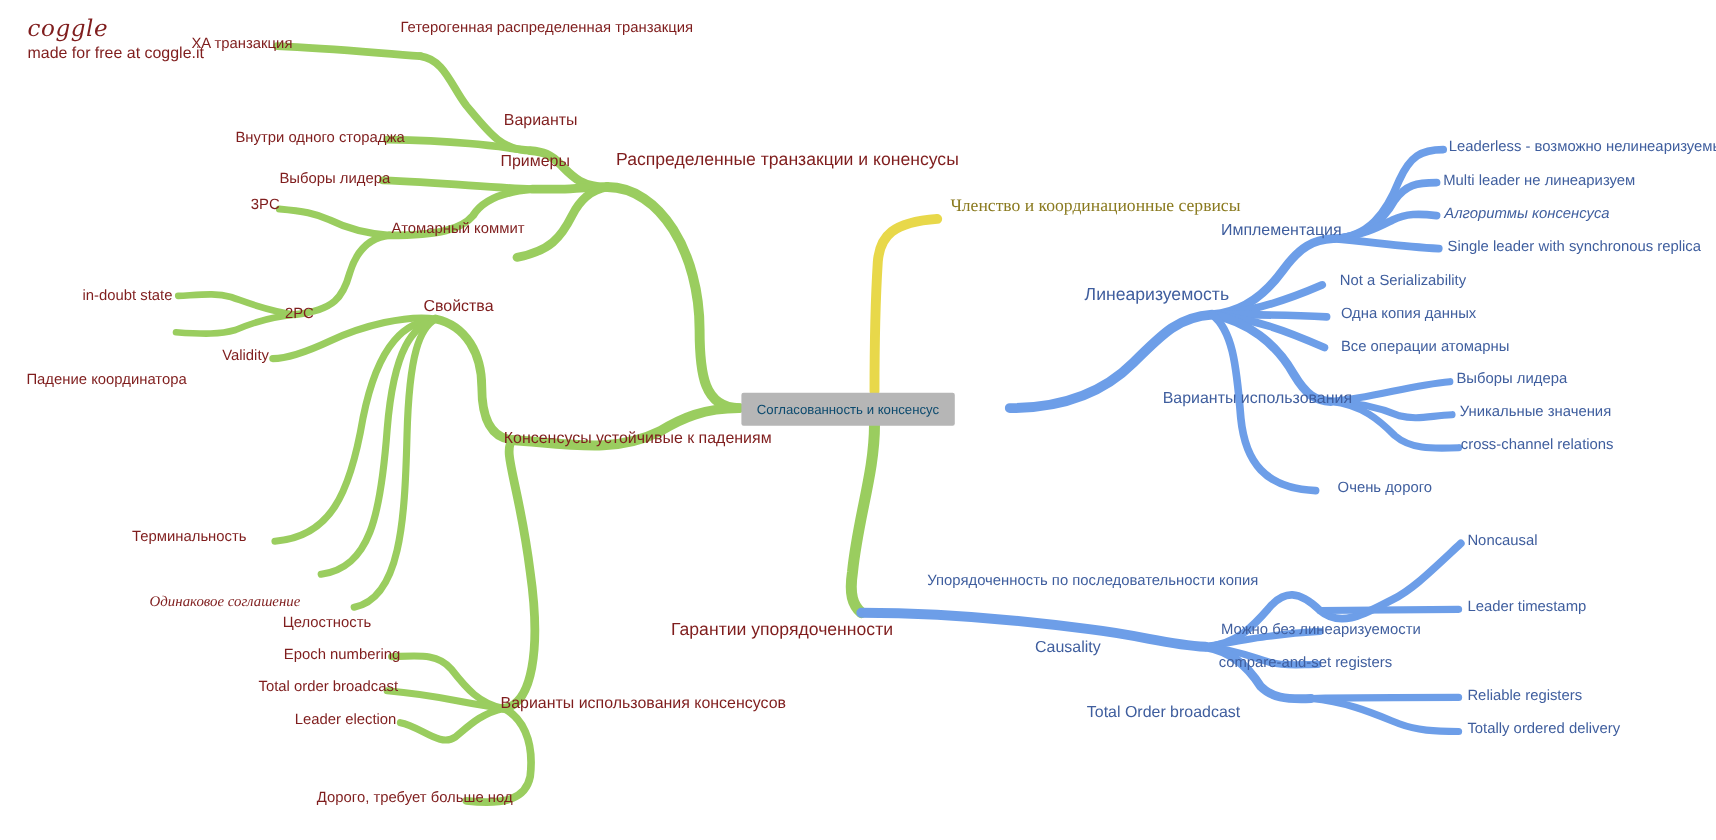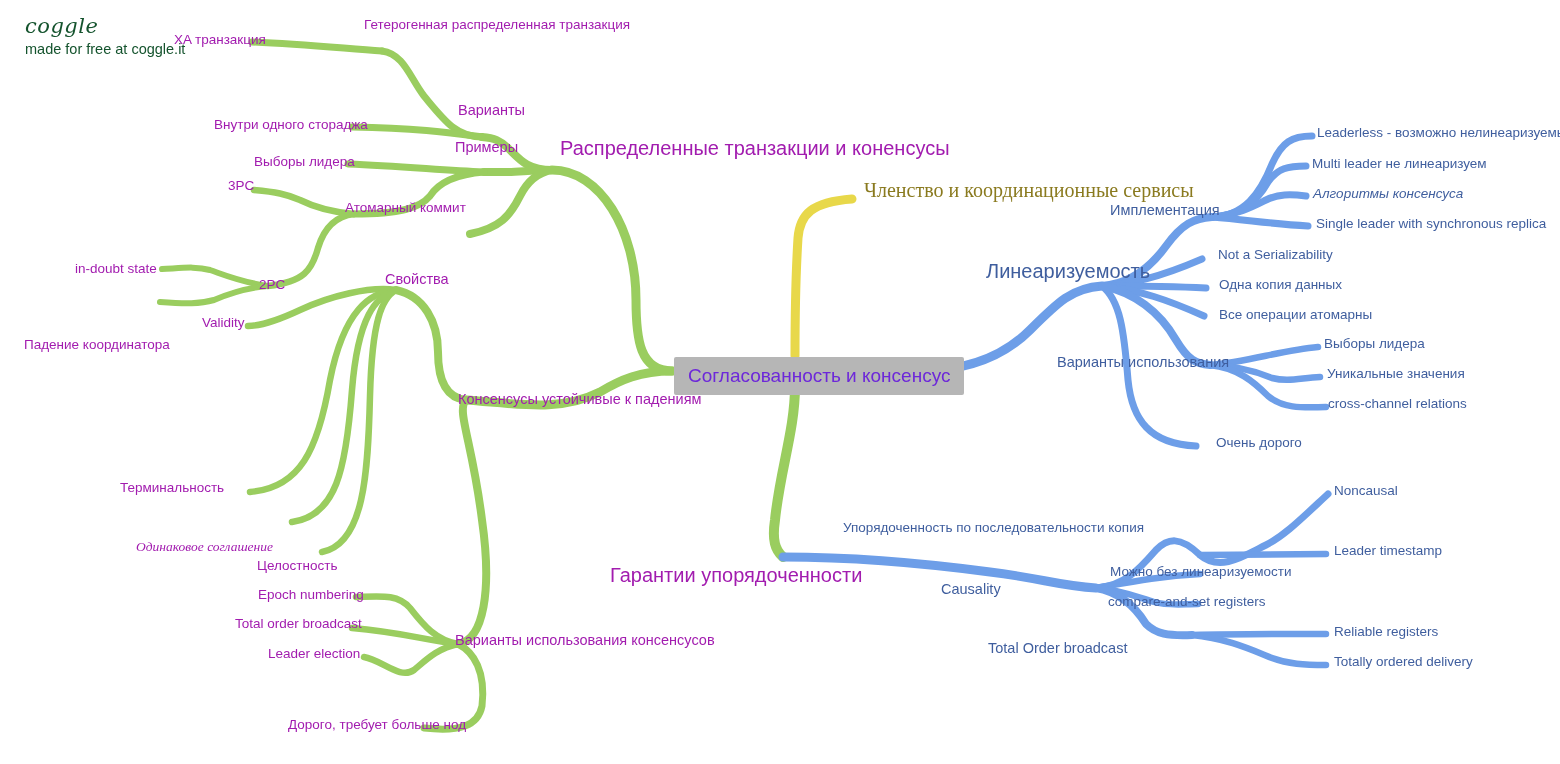--- a/index.html
+++ b/index.html
@@ -1,28 +1,28 @@
 <!DOCTYPE html>
 <html><head>
 <meta charset="utf-8">
 <style>
   html,body{margin:0;padding:0;background:#ffffff;}
   body{width:1560px;height:764px;overflow:hidden;font-family:"Liberation Sans",sans-serif;}
   #stage{position:relative;width:1560px;height:764px;background:#fff;}
   svg#wires{position:absolute;left:0;top:0;width:1560px;height:764px;}
   .lbl{position:absolute;white-space:nowrap;font-size:13.5px;line-height:1;}
-  .green{color:#a21caf;}
+  .green{color:#7f1d1d;}
   .blue{color:#3f5e9e;}
   .yellow{color:#8a7a1f;}
   .ital{font-style:italic;}
-  .big{font-size:20px;}
+  .big{font-size:16px;}
   .mid{font-size:14.5px;}
-  .root{position:absolute;background:#b6b6b6;color:#6d28d9;font-size:19px;
+  .root{position:absolute;background:#b6b6b6;color:#0c4a6e;font-size:12px;
         padding:8px 14px;border-radius:2px;white-space:nowrap;}
-  .brand{position:absolute;color:#14532d;}
+  .brand{position:absolute;color:#7f1d1d;}
   .brand-name{font-family:"DejaVu Serif",serif;font-style:italic;font-size:21px;letter-spacing:.5px;}
   .brand-sub{font-size:14.5px;}
 </style>
 </head>
 <body>
 
 <div id="stage">
 
   <svg id="wires" viewBox="0 0 1560 764">
     <g fill="none" stroke-linecap="round" stroke-linejoin="round">
@@ -101,21 +101,21 @@
 
   <div class="root" style="left:674px;top:357px;">Согласованность и консенсус</div>
 
   <div class="lbl green" style="left:174px;top:33px;">XA транзакция</div>
   <div class="lbl green" style="left:364px;top:18px;">Гетерогенная распределенная транзакция</div>
   <div class="lbl green" style="left:214px;top:118px;">Внутри одного стораджа</div>
   <div class="lbl green mid" style="left:458px;top:103px;">Варианты</div>
   <div class="lbl green mid" style="left:455px;top:140px;">Примеры</div>
   <div class="lbl green" style="left:254px;top:155px;">Выборы лидера</div>
   <div class="lbl green" style="left:228px;top:179px;">3PC</div>
-  <div class="lbl green" style="left:345px;top:201px;">Атомарный коммит</div>
+  <div class="lbl green" style="left:356px;top:201px;">Атомарный коммит</div>
   <div class="lbl green" style="left:75px;top:262px;">in-doubt state</div>
   <div class="lbl green" style="left:24px;top:292px;margin-top:46px;">Падение координатора</div>
   <div class="lbl green" style="left:259px;top:278px;">2PC</div>
   <div class="lbl green big" style="left:560px;top:138px;">Распределенные транзакции и коненсусы</div>
   <div class="lbl green mid" style="left:385px;top:272px;">Свойства</div>
   <div class="lbl green" style="left:202px;top:316px;">Validity</div>
   <div class="lbl green mid" style="left:458px;top:392px;">Консенсусы устойчивые к падениям</div>
   <div class="lbl green" style="left:120px;top:481px;">Терминальность</div>
   <div class="lbl green ital" style="left:136px;top:540px;font-family:Liberation Serif, serif;">Одинаковое соглашение</div>
   <div class="lbl green" style="left:257px;top:559px;">Целостность</div>

